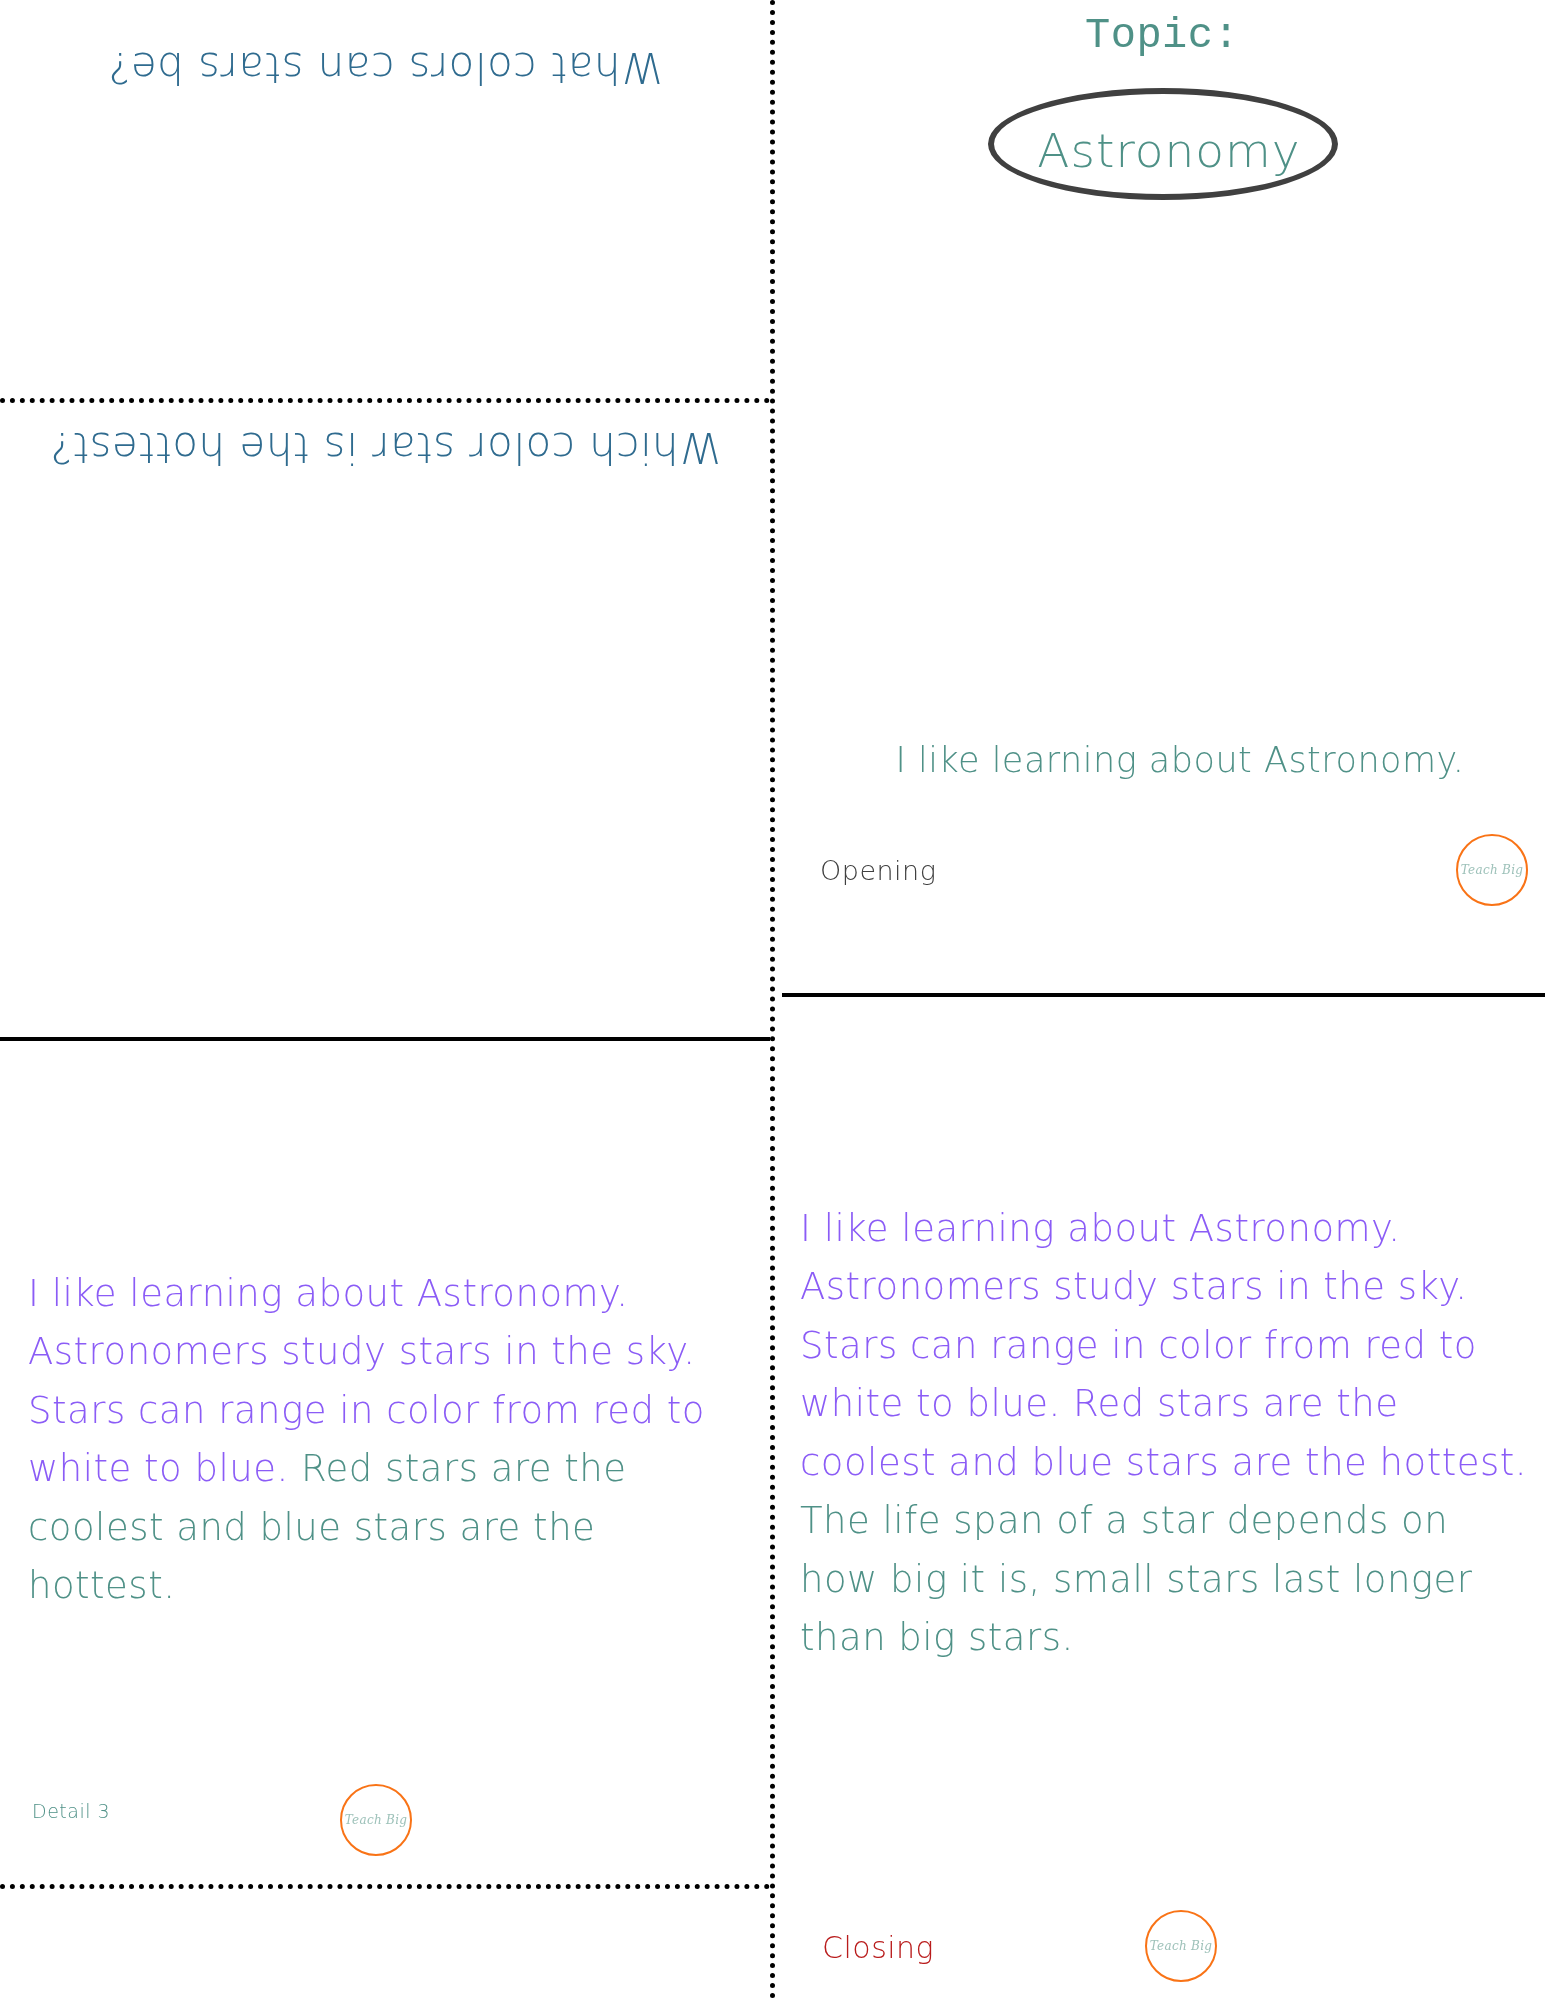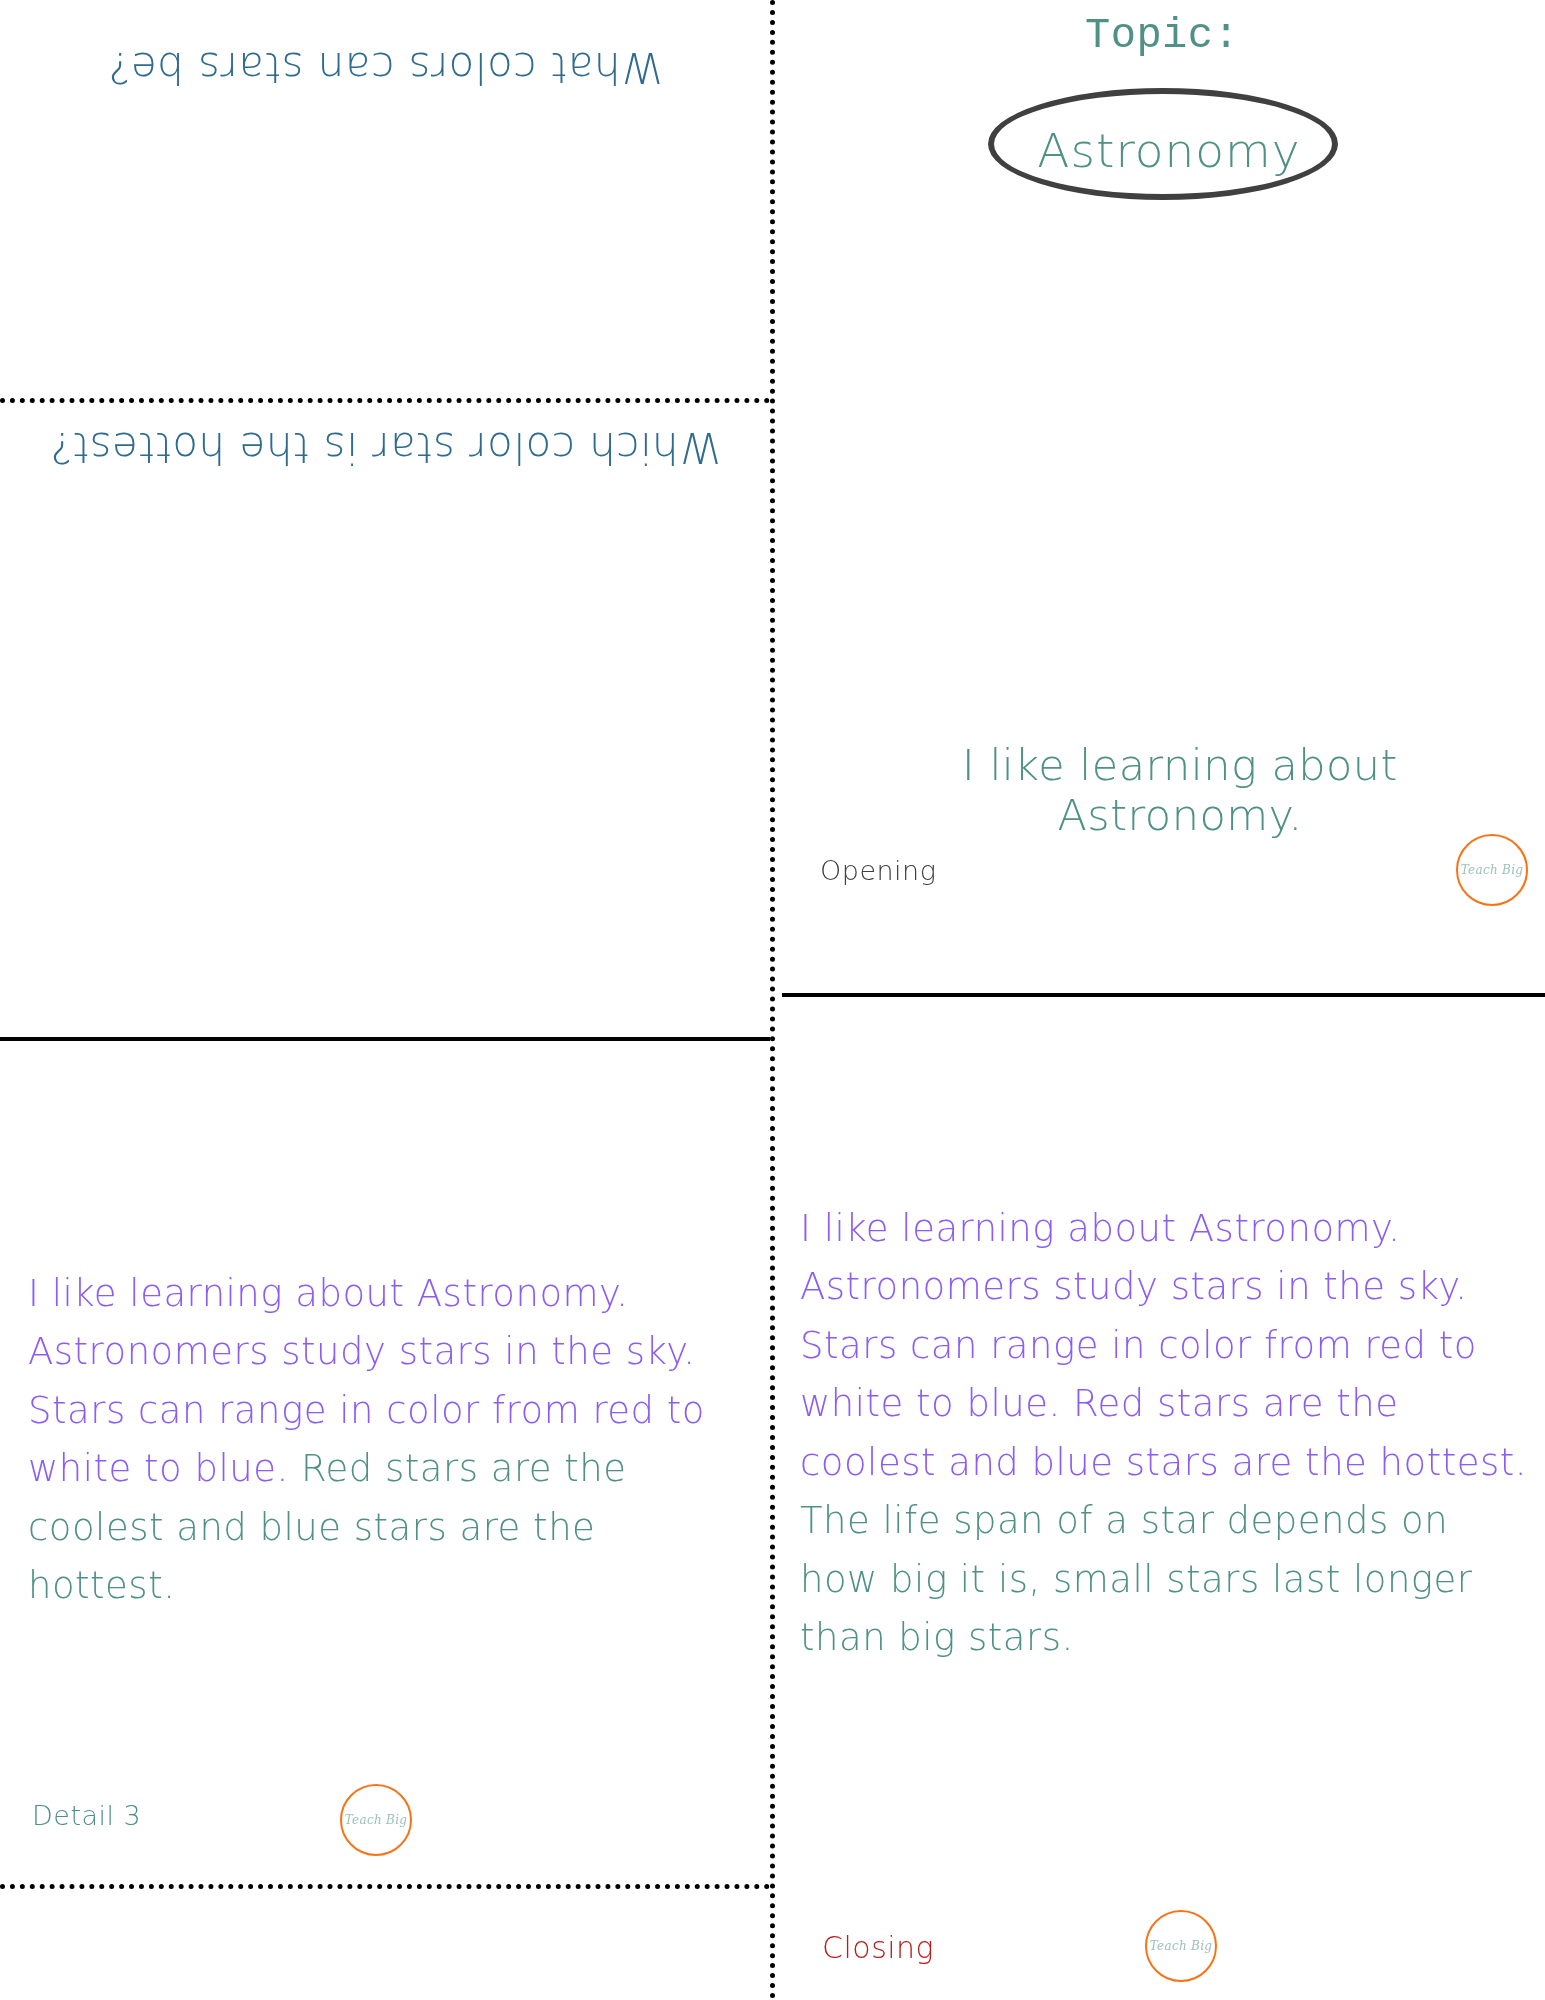--- a/index.html
+++ b/index.html
@@ -115,21 +115,21 @@
     font-size: 42px;
     color: #4f9187;
     text-decoration: underline;
     text-underline-offset: 6px;
   }
   .topic-sentence-text {
     position: absolute;
     left: 855px;
     top: 740px;
     width: 650px;
-    font-size: 43px;
+    font-size: 35px;
     color: #4f9187;
     text-align: center;
   }
   .label-opening {
     position: absolute;
     left: 820px;
     top: 855px;
     font-size: 27px;
     color: #404040;
   }
@@ -163,21 +163,21 @@
     top: 1265px;
     width: 720px;
     font-size: 37px;
     line-height: 1.58;
     color: #7d5a48;
   }
   .label-detail3 {
     position: absolute;
     left: 32px;
     top: 1800px;
-    font-size: 27px;
+    font-size: 19px;
     color: #4f9187;
     text-align: right;
   }
 
   
   .closing-para {
     position: absolute;
     left: 800px;
     top: 1200px;
     width: 730px;

